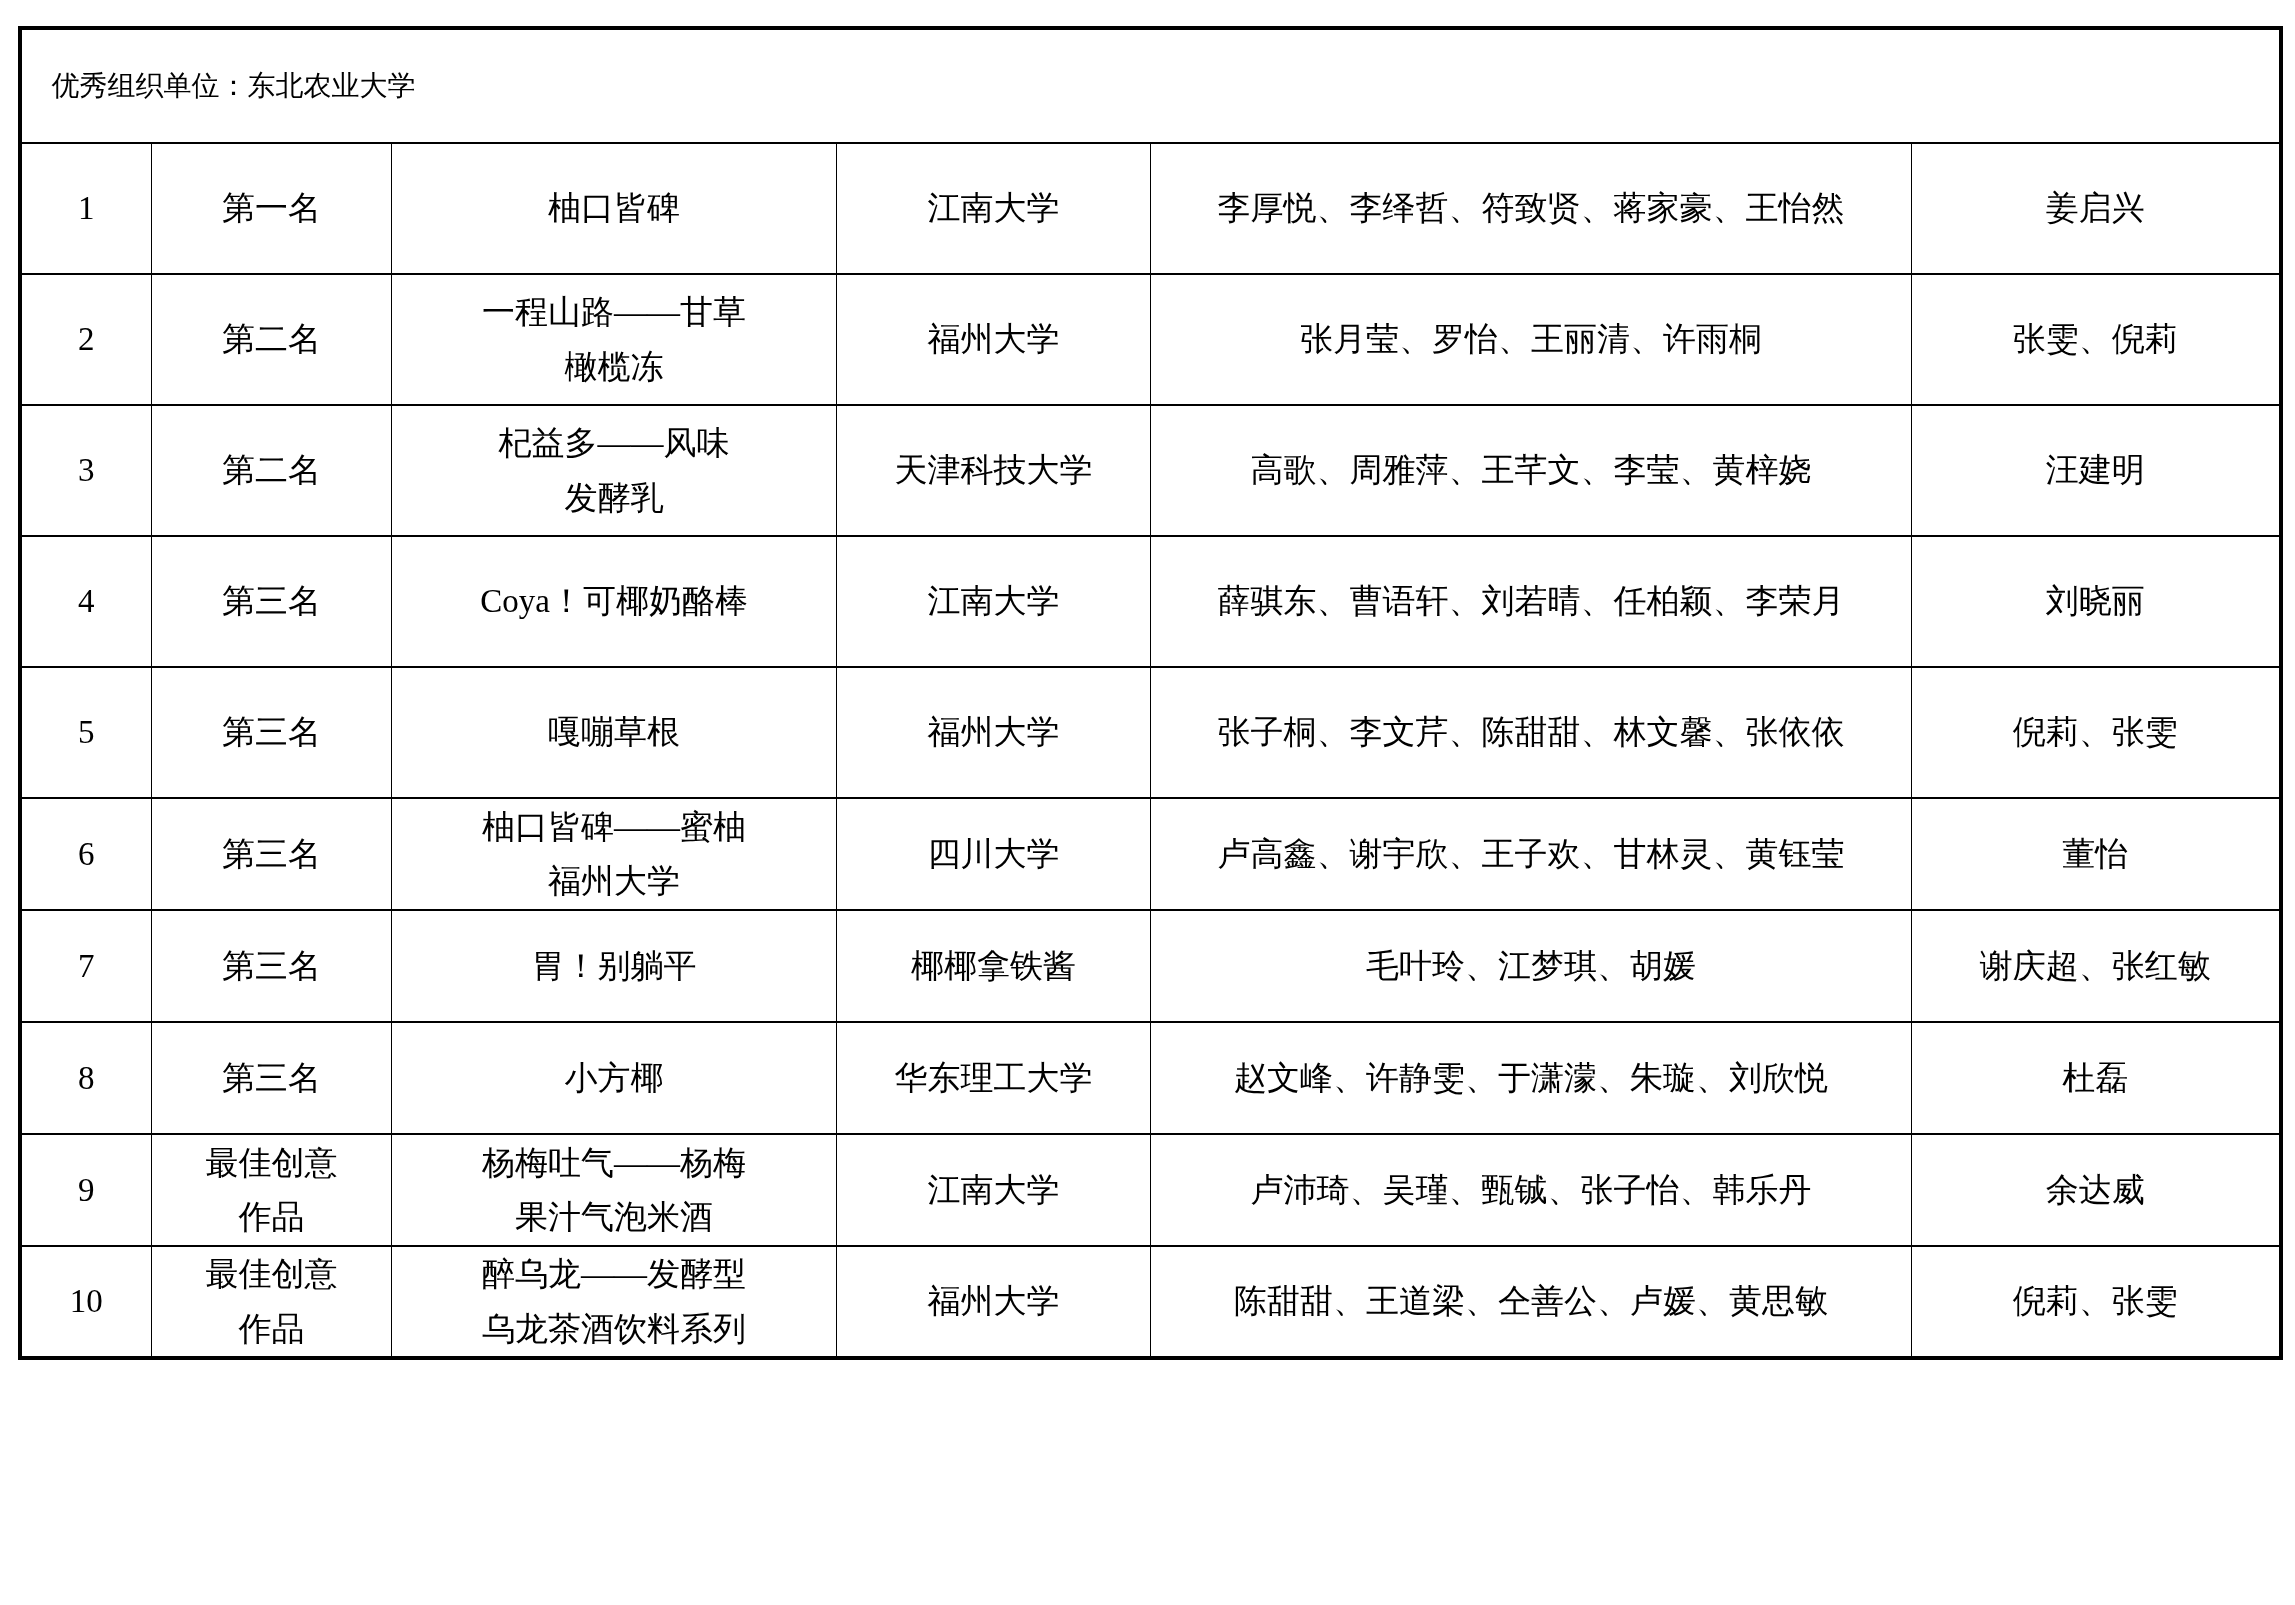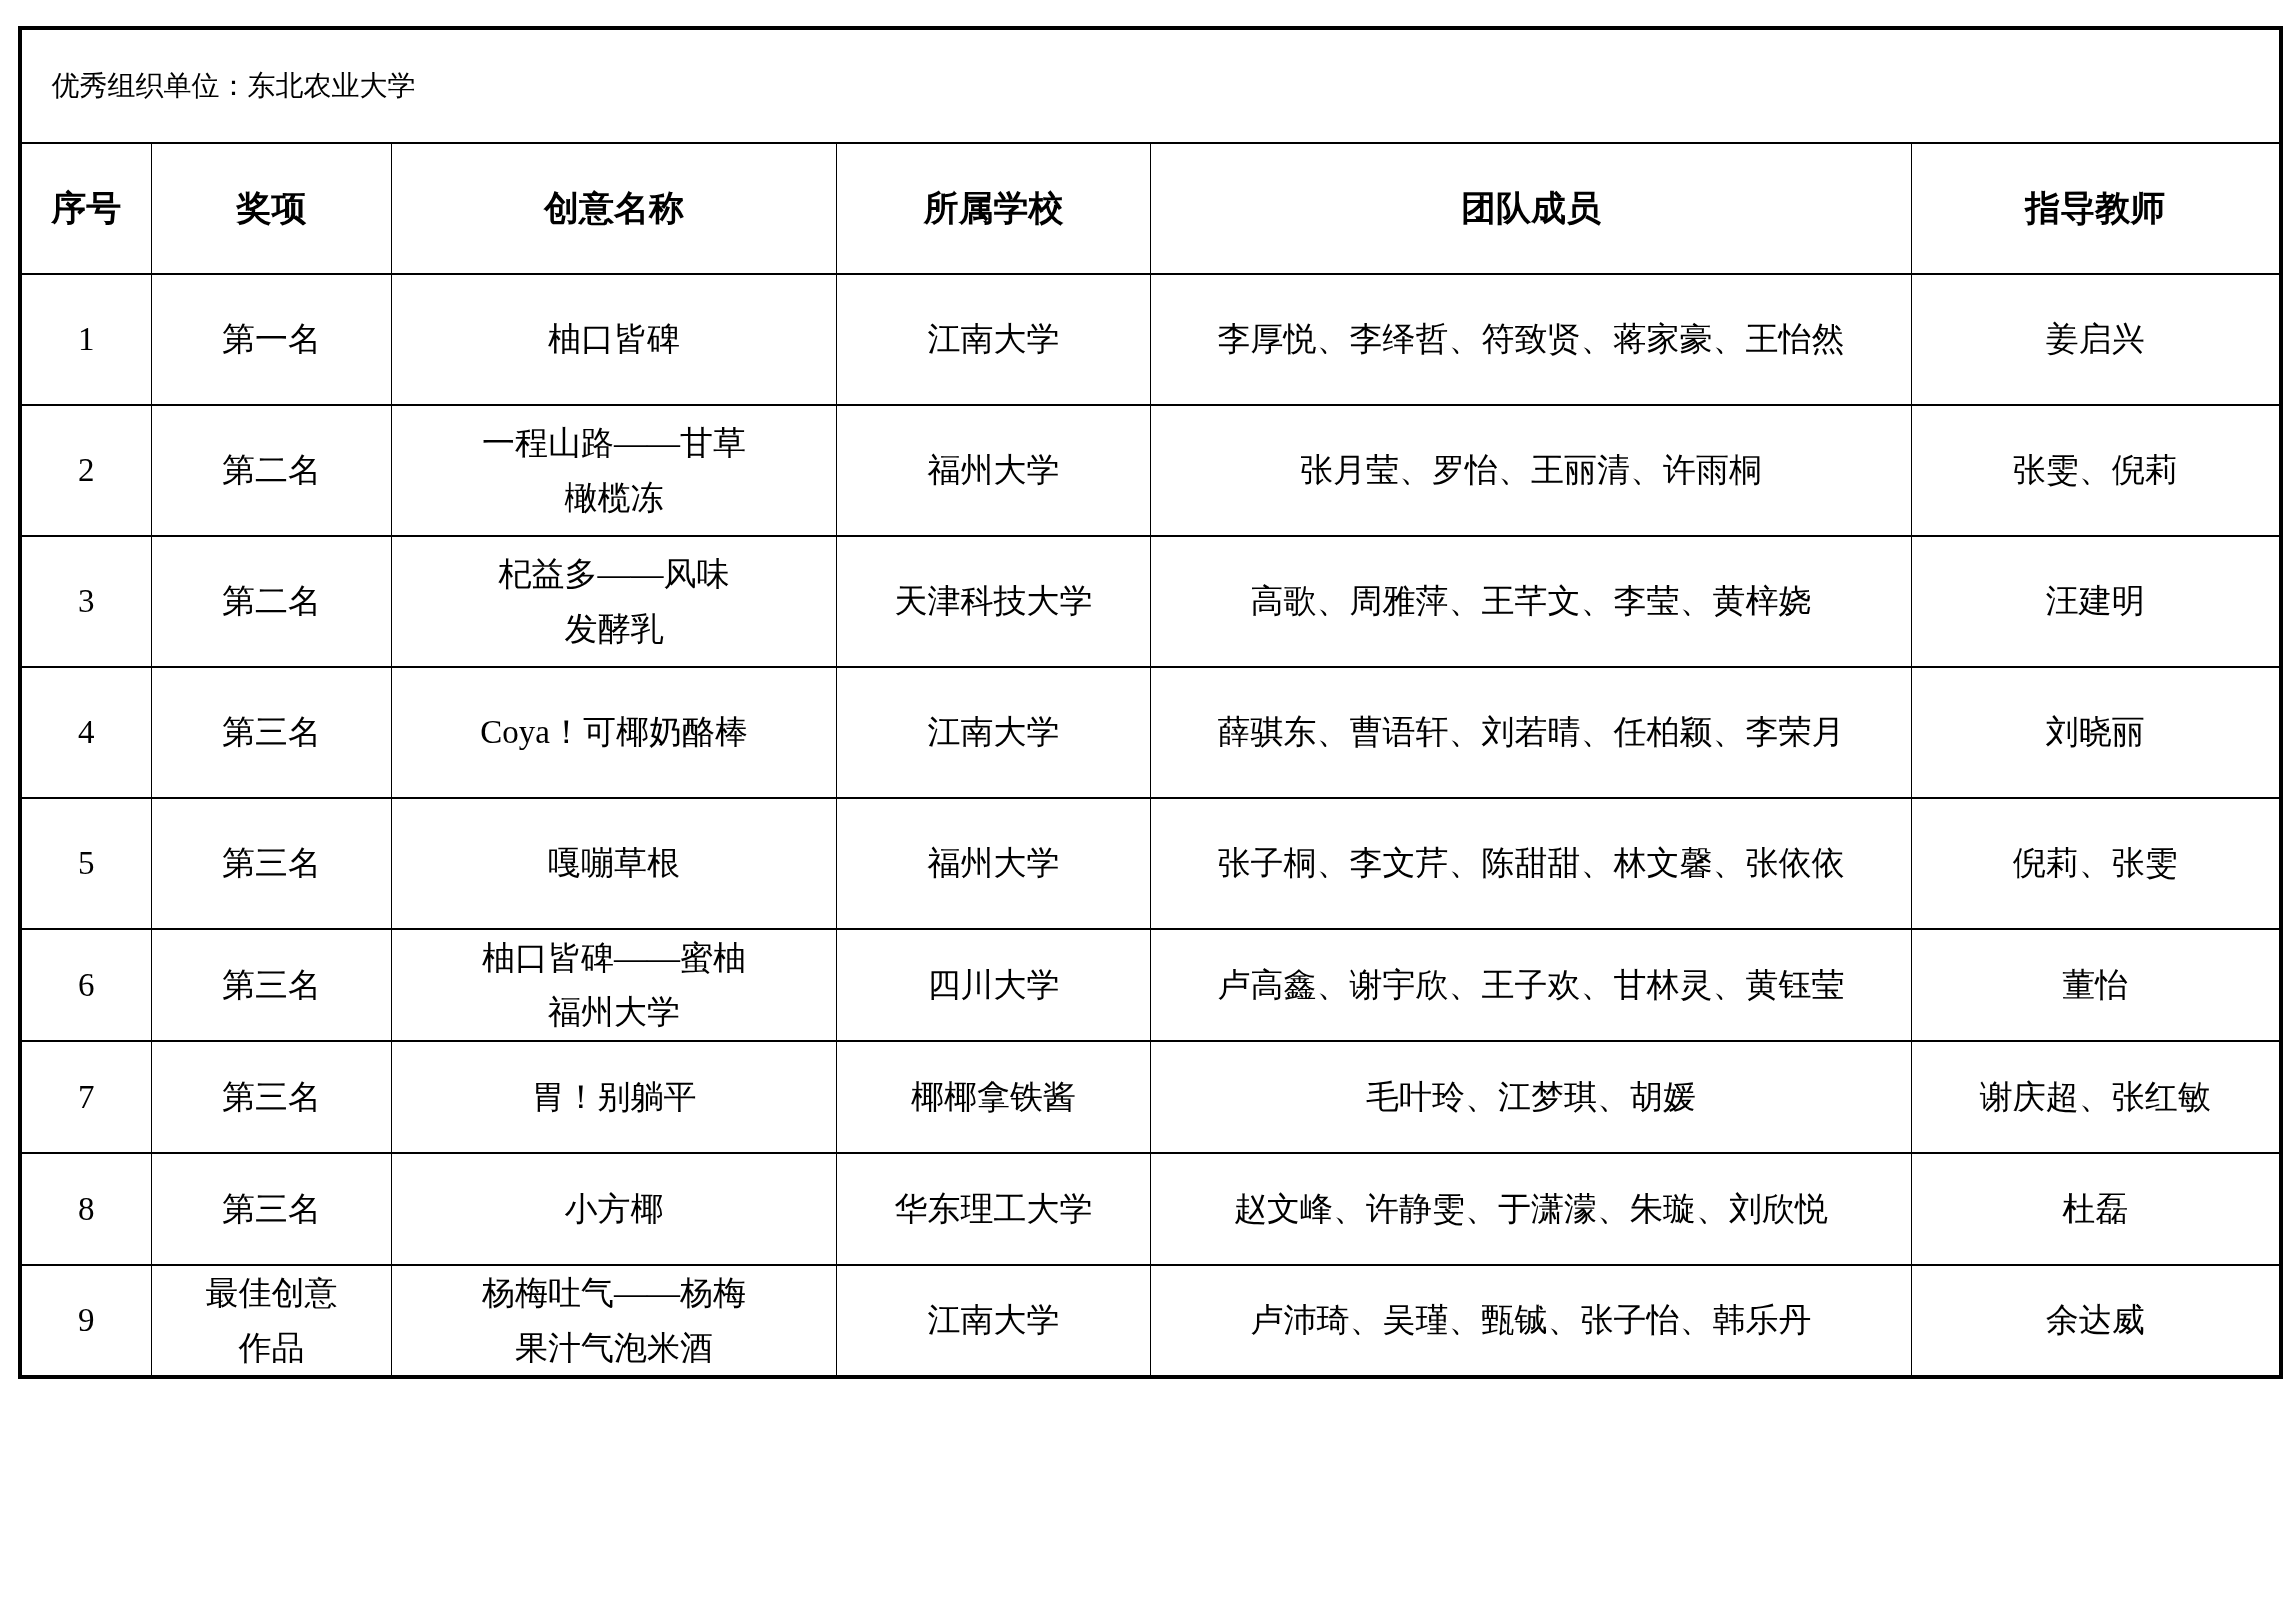--- a/index.html
+++ b/index.html
@@ -64,28 +64,20 @@
       <col style="width:132px">
       <col style="width:240px">
       <col style="width:445px">
       <col style="width:314px">
       <col style="width:761px">
       <col style="width:369px">
     </colgroup>
     <thead>
       <tr class="title-row">
         <td colspan="6">优秀组织单位：东北农业大学</td>
-      </tr>
-      <tr class="header-row">
-        <th>序号</th>
-        <th>奖项</th>
-        <th>创意名称</th>
-        <th>所属学校</th>
-        <th>团队成员</th>
-        <th>指导教师</th>
       </tr>
     </thead>
     <tbody>
         <tr>
     <td class="c-no">1</td>
     <td class="c-award">第一名</td>
     <td class="c-name">柚口皆碑</td>
     <td class="c-school">江南大学</td>
     <td class="c-members">李厚悦、李绎哲、符致贤、蒋家豪、王怡然</td>
     <td class="c-advisor">姜启兴</td>
@@ -152,16 +144,26 @@
         <tr>
     <td class="c-no">9</td>
     <td class="c-award">最佳创意
 作品</td>
     <td class="c-name">杨梅吐气——杨梅
 果汁气泡米酒</td>
     <td class="c-school">江南大学</td>
     <td class="c-members">卢沛琦、吴瑾、甄铖、张子怡、韩乐丹</td>
     <td class="c-advisor">余达威</td>
   </tr>
+        <tr>
+    <td class="c-no">10</td>
+    <td class="c-award">最佳创意
+作品</td>
+    <td class="c-name">醉乌龙——发酵型
+乌龙茶酒饮料系列</td>
+    <td class="c-school">福州大学</td>
+    <td class="c-members">陈甜甜、王道梁、仝善公、卢媛、黄思敏</td>
+    <td class="c-advisor">倪莉、张雯</td>
+  </tr>
       </tbody>
   </table>
 </div>
 
 
 </body></html>

